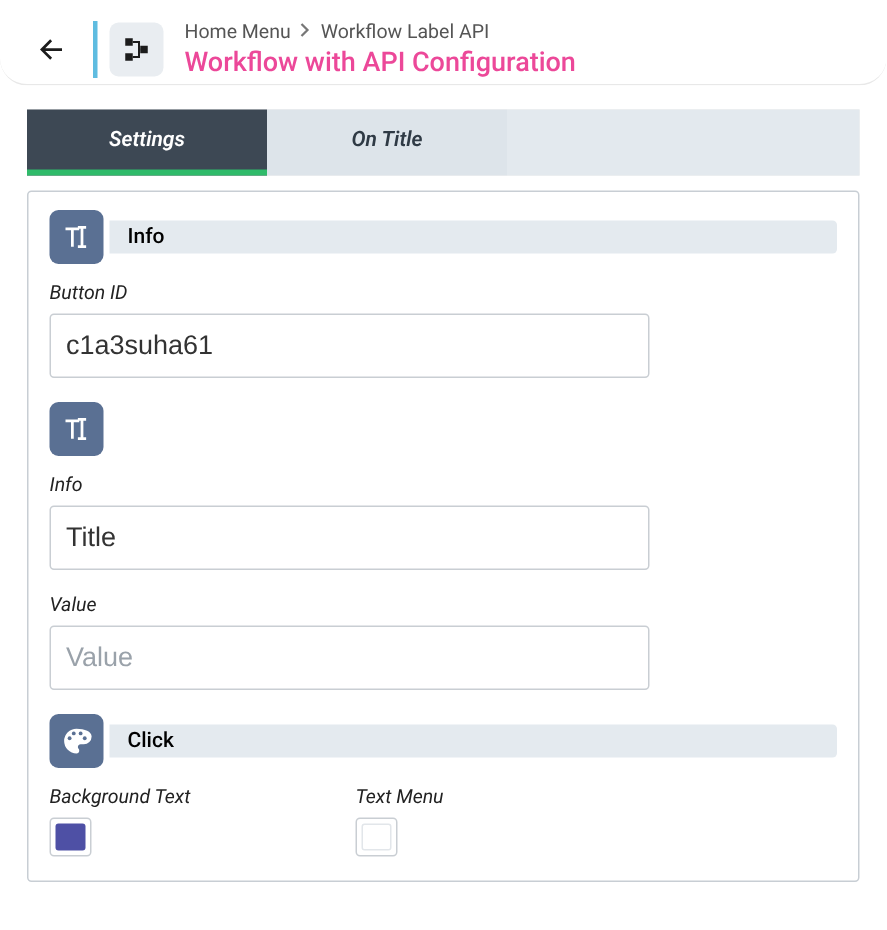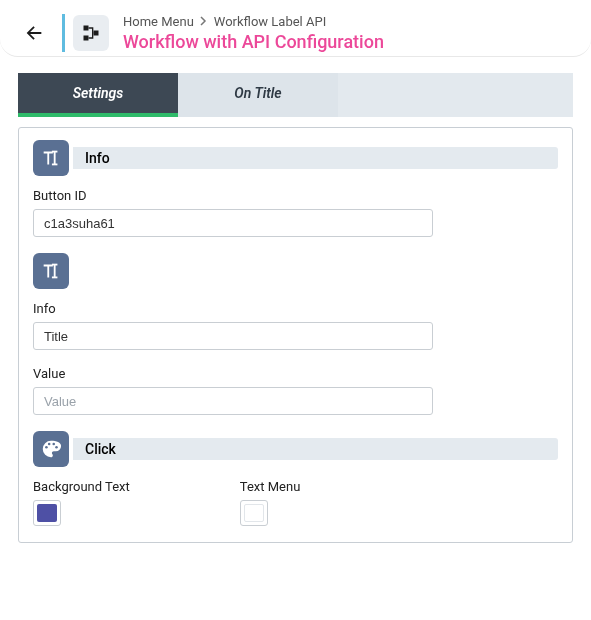--- a/index.html
+++ b/index.html
@@ -117,28 +117,29 @@
     padding-left: 12px;
     font-size: 14px;
     font-weight: 500;
     color: #000000;
     margin-left: 4px;
   }
   .field-label {
     font-size: 13px;
     color: #222;
     margin-bottom: 6px;
+    font-style: italic;
   }
   .text-input {
     width: 400px;
-    height: 28px;
+    height: 43px;
     border: 1px solid #c9ced3;
     border-radius: 3px;
     padding: 0 10px;
-    font-size: 13px;
+    font-size: 18px;
     color: #333;
     margin-bottom: 16px;
   }
   .text-input::placeholder { color: #9aa2aa; }
   .color-row {
     display: flex;
     gap: 110px;
     margin-top: 2px;
   }
   .color-group { }

